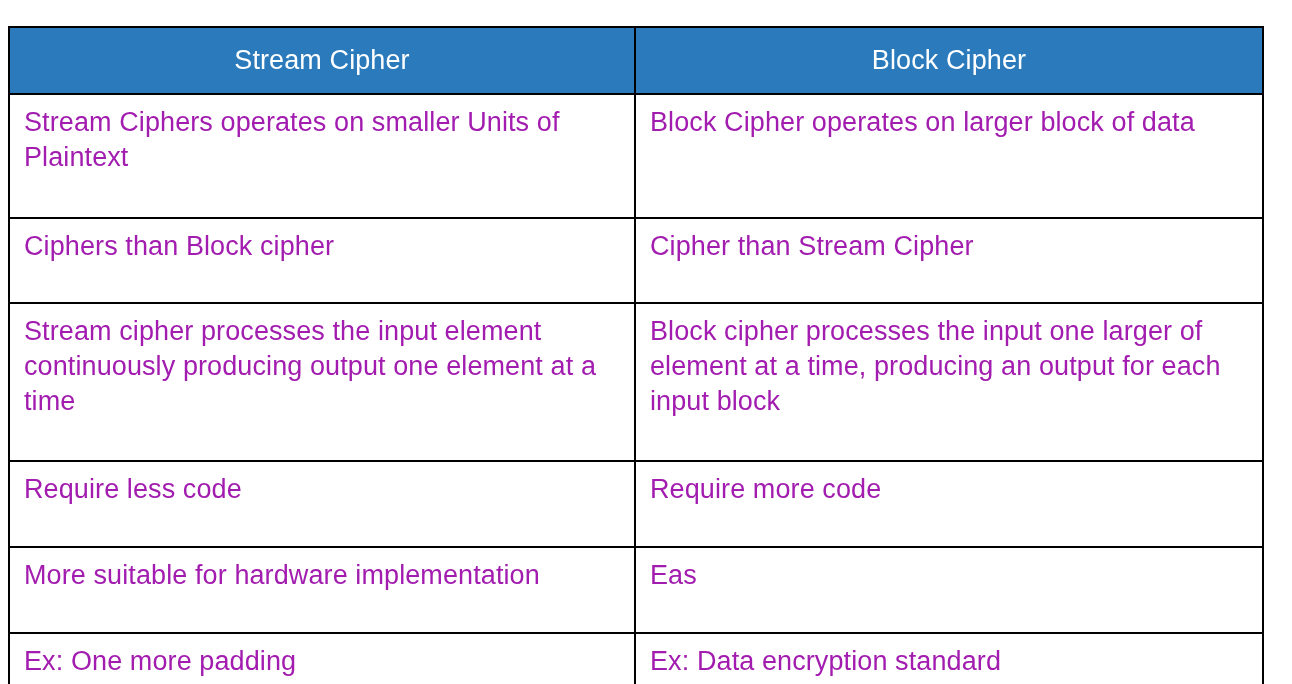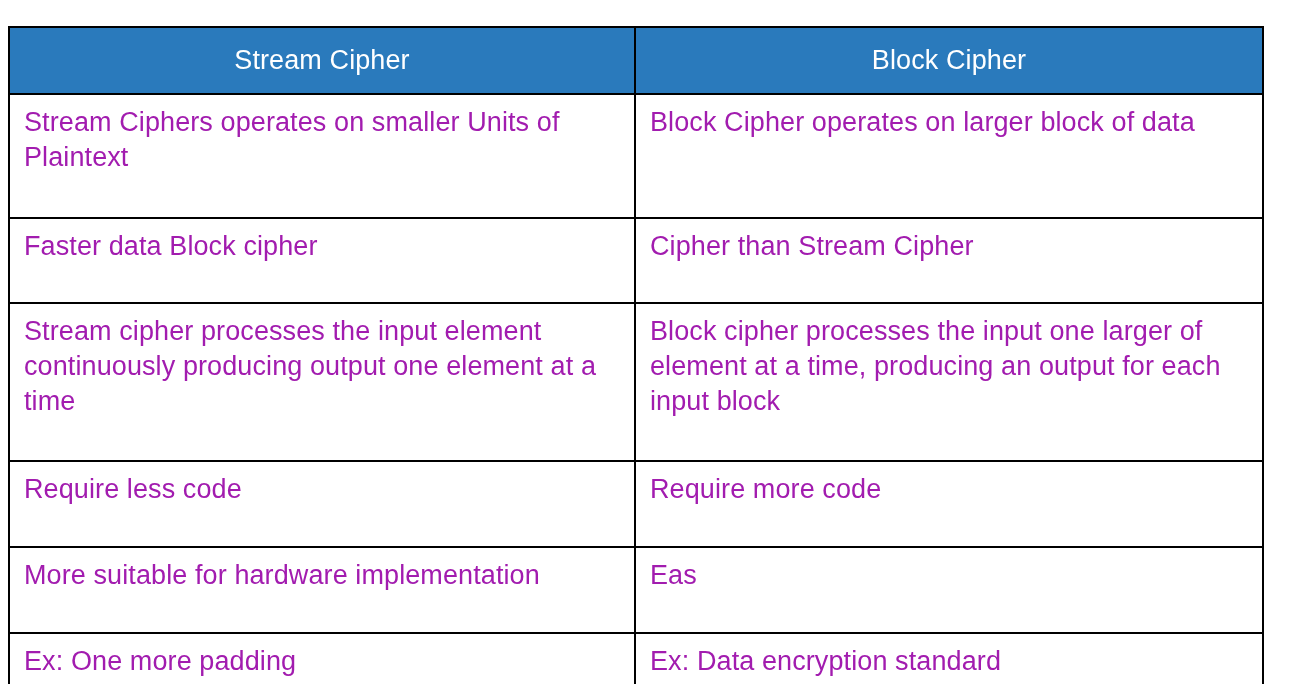--- a/index.html
+++ b/index.html
@@ -97,21 +97,21 @@
         <td>
           <span class="cell-text">Stream Ciphers operates on smaller Units of Plaintext</span>
         </td>
         <td>
           <span class="cell-text">Block Cipher operates on larger block of data</span>
         </td>
       </tr>
 
       <tr class="row-h2">
         <td>
-          <span class="cell-text">Faster data Block cipher</span>
+          <span class="cell-text">Ciphers than Block cipher</span>
         </td>
         <td>
           <span class="cell-text">Cipher than Stream Cipher</span>
         </td>
       </tr>
 
       <tr class="row-h3">
         <td>
           <span class="cell-text">Stream cipher processes the input element continuously producing output one element at a time</span>
         </td>

